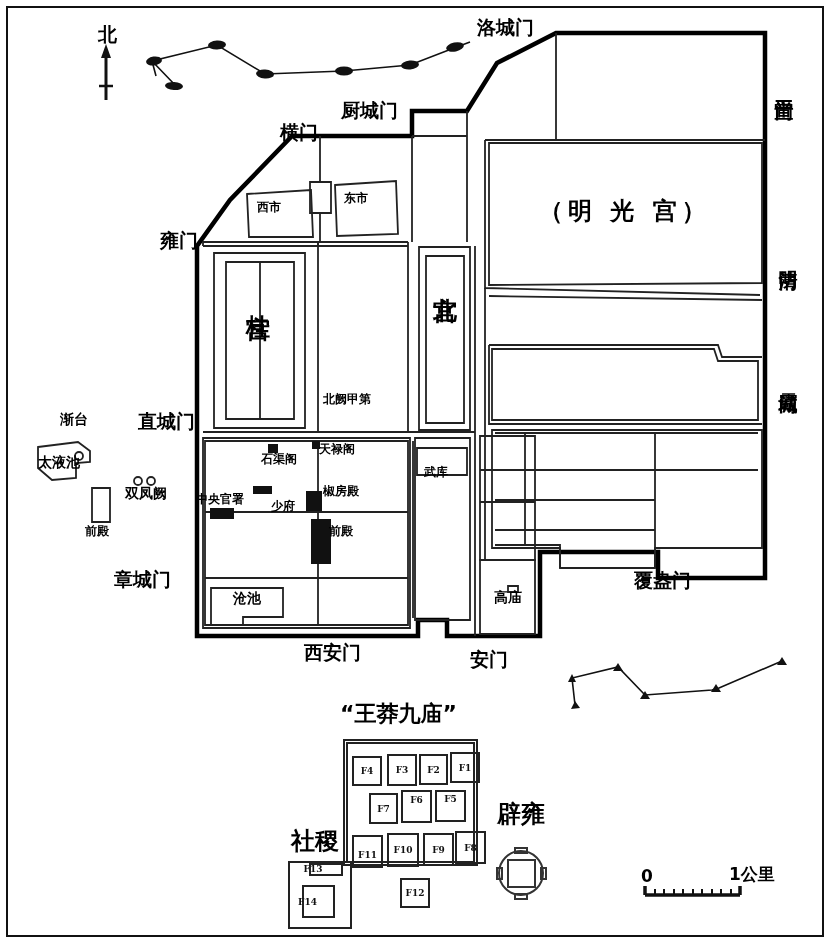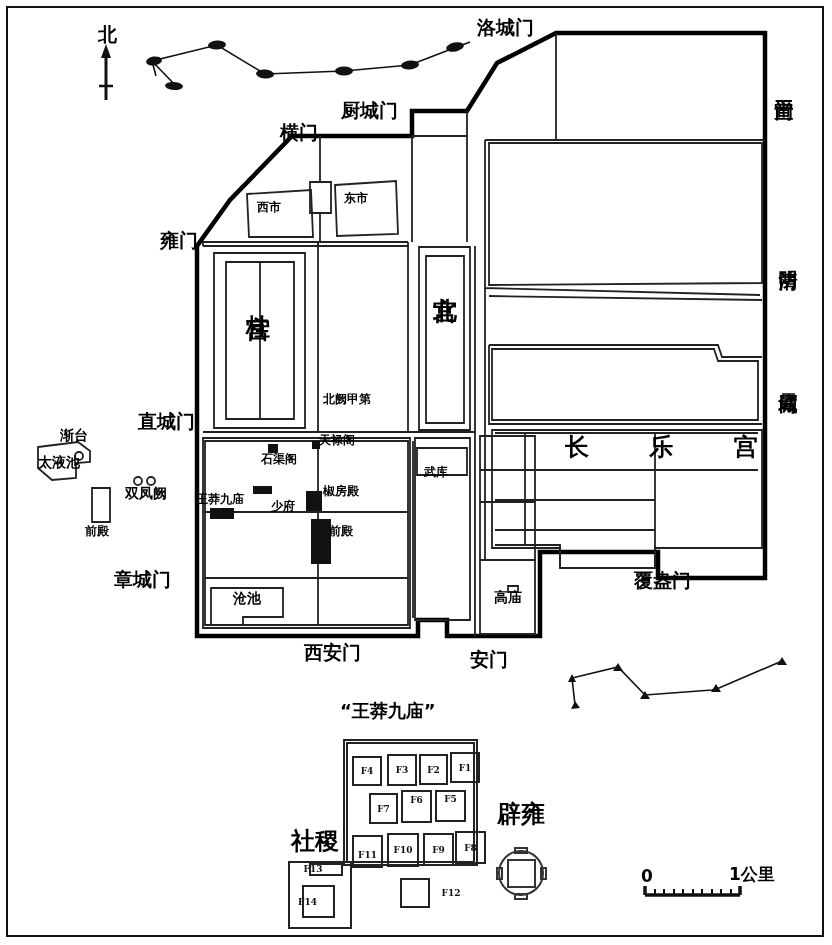--- a/index.html
+++ b/index.html
@@ -247,62 +247,62 @@
   <div class="lbl gate" style="left:138px;top:412px;">直城门</div>
   <div class="lbl gate" style="left:114px;top:570px;">章城门</div>
   <div class="lbl gate" style="left:304px;top:643px;">西安门</div>
   <div class="lbl gate" style="left:470px;top:650px;">安门</div>
   <div class="lbl gate" style="left:634px;top:571px;">覆盎门</div>
 
   <div class="lbl gate vert" style="left:775px;top:85px;">宣平门</div>
   <div class="lbl gate vert" style="left:779px;top:255px;">清明门</div>
   <div class="lbl gate vert" style="left:779px;top:378px;">霸城门</div>
 
+  <div class="lbl palace-med" style="left:539px;top:199px;letter-spacing:5px;">（明 光 宫）</div>
   <div class="lbl vert palace-med" style="left:246px;top:296px;">桂宫</div>
   <div class="lbl vert palace-med" style="left:433px;top:278px;">北宫</div>
-  <div class="lbl palace-med" style="left:565px;top:435px;letter-spacing:26px;">长 乐 宫</div>
 
   <div class="lbl market" style="left:257px;top:201px;">西市</div>
   <div class="lbl market" style="left:344px;top:192px;">东市</div>
 
   <div class="lbl small" style="left:323px;top:393px;font-size:12px;">北阙甲第</div>
   <div class="lbl market" style="left:424px;top:466px;">武库</div>
   <div class="lbl small" style="left:494px;top:590px;">高庙</div>
 
   <div class="lbl tiny" style="left:261px;top:453px;">石渠阁</div>
-  <div class="lbl tiny" style="left:319px;top:434px;">天禄阁</div>
+  <div class="lbl tiny" style="left:319px;top:443px;">天禄阁</div>
   <div class="lbl tiny" style="left:323px;top:485px;">椒房殿</div>
-  <div class="lbl tiny" style="left:196px;top:493px;">王莽九庙</div>
+  <div class="lbl tiny" style="left:196px;top:493px;">中央官署</div>
   <div class="lbl tiny" style="left:271px;top:500px;">少府</div>
   <div class="lbl tiny" style="left:329px;top:525px;">前殿</div>
   <div class="lbl small" style="left:233px;top:591px;">沧池</div>
 
-  <div class="lbl small" style="left:60px;top:428px;">渐台</div>
+  <div class="lbl small" style="left:60px;top:412px;">渐台</div>
   <div class="lbl small" style="left:38px;top:455px;">太液池</div>
   <div class="lbl small" style="left:125px;top:486px;">双凤阙</div>
   <div class="lbl tiny" style="left:85px;top:525px;">前殿</div>
 
-  <div class="lbl palace-med" style="left:340px;top:702px;font-size:18px;">“王莽九庙”</div>
+  <div class="lbl palace-med" style="left:340px;top:702px;font-size:22px;">“王莽九庙”</div>
   <div class="lbl palace-med" style="left:291px;top:829px;">社稷</div>
   <div class="lbl palace-med" style="left:497px;top:802px;">辟雍</div>
 
   <div class="fnum" style="left:353px;top:757px;width:28px;height:28px;">F4</div>
   <div class="fnum" style="left:388px;top:755px;width:28px;height:30px;">F3</div>
   <div class="fnum" style="left:420px;top:755px;width:27px;height:29px;">F2</div>
   <div class="fnum" style="left:451px;top:753px;width:28px;height:29px;">F1</div>
 
   <div class="fnum" style="left:370px;top:794px;width:27px;height:29px;">F7</div>
   <div class="fnum" style="left:402px;top:791px;width:29px;height:17px;">F6</div>
   <div class="fnum" style="left:436px;top:791px;width:29px;height:16px;border-radius:9px;">F5</div>
 
   <div class="fnum" style="left:353px;top:836px;width:29px;height:37px;">F11</div>
   <div class="fnum" style="left:388px;top:834px;width:30px;height:32px;">F10</div>
   <div class="fnum" style="left:424px;top:834px;width:29px;height:31px;border-radius:12px;">F9</div>
   <div class="fnum" style="left:456px;top:832px;width:29px;height:31px;">F8</div>
 
-  <div class="fnum" style="left:401px;top:879px;width:28px;height:28px;padding-left:36px;">F12</div>
+  <div class="fnum" style="left:401px;top:879px;width:28px;height:28px;">F12</div>
   <div class="fnum" style="left:300px;top:862px;width:26px;height:13px;">F13</div>
   <div class="fnum" style="left:292px;top:886px;width:31px;height:31px;">F14</div>
 
   <div class="lbl scalebar-label" style="left:641px;top:868px;">0</div>
   <div class="lbl scalebar-label" style="left:729px;top:866px;">1公里</div>
 
 </div>
 
 </body></html>

